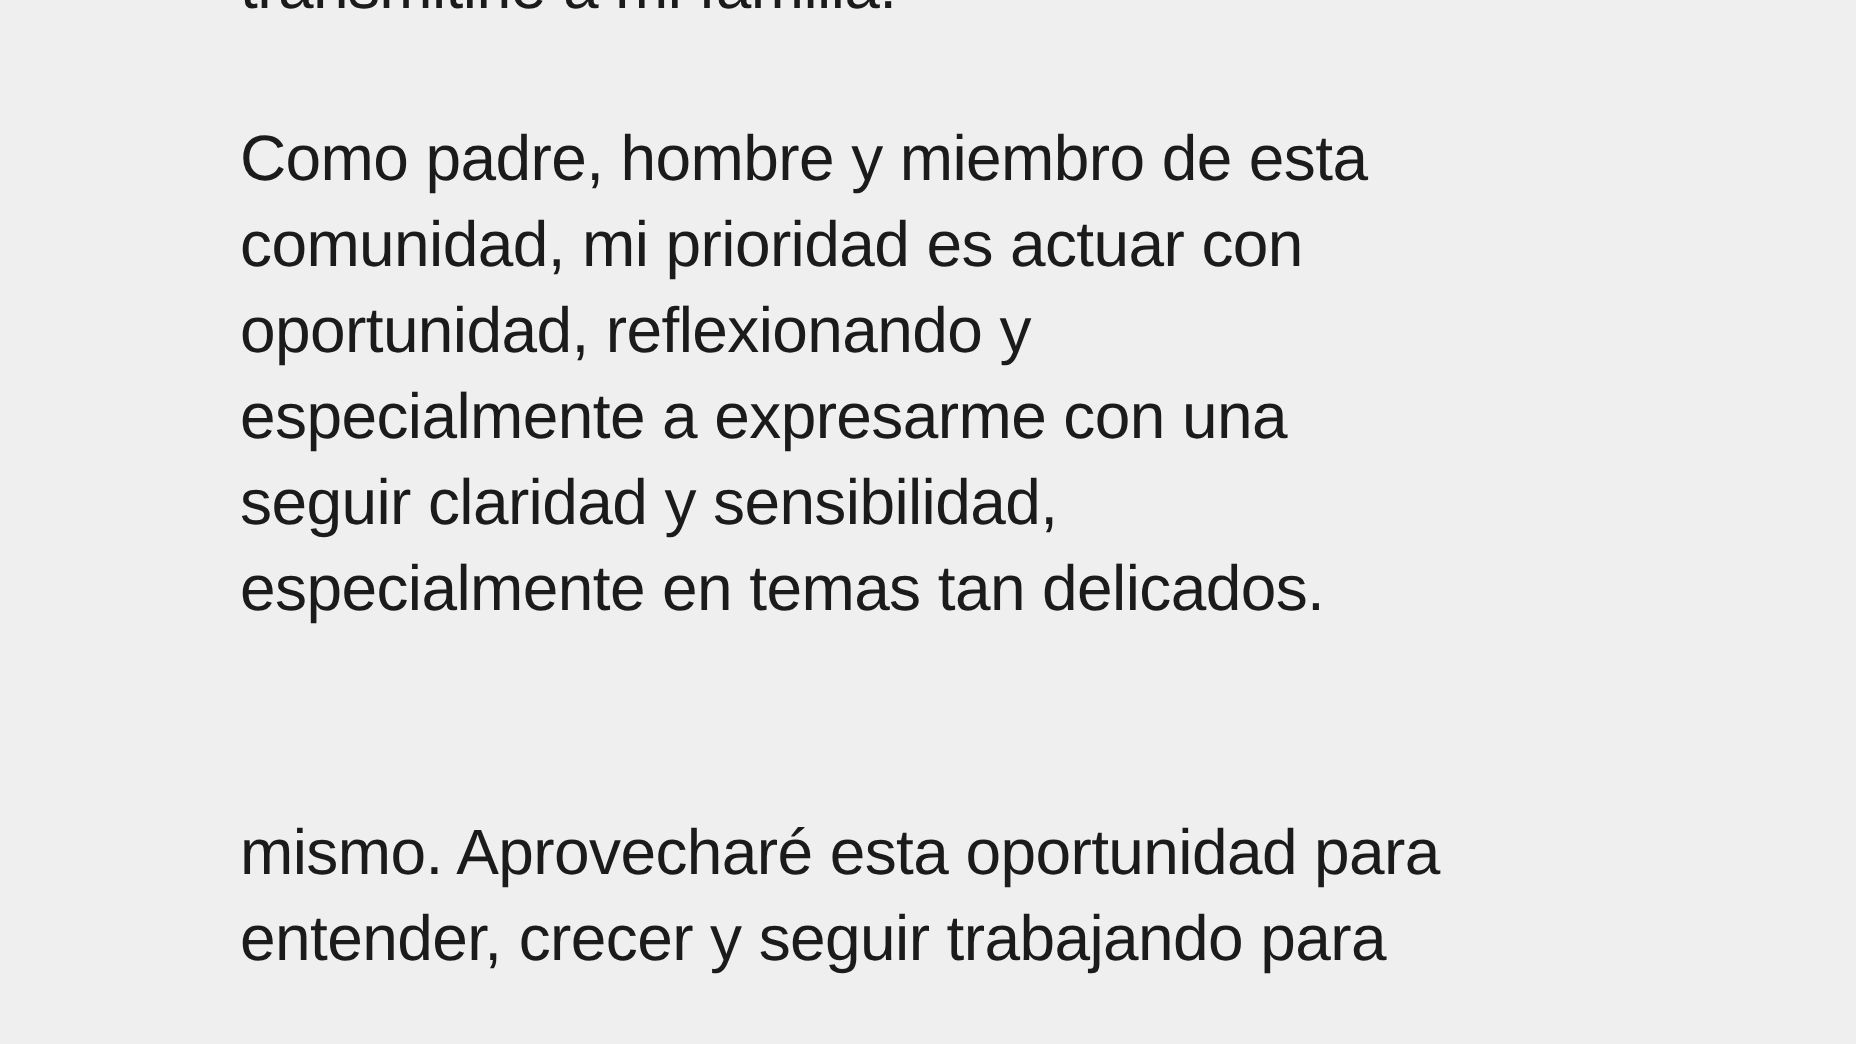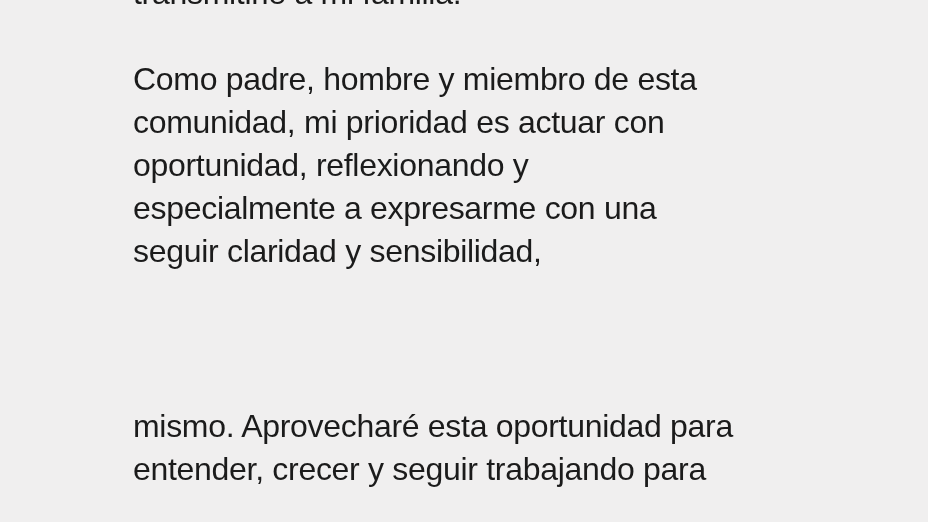--- a/index.html
+++ b/index.html
@@ -9,21 +9,21 @@
   body {
     width: 928px;
     height: 522px;
     overflow: hidden;
     background: #f0efef;
     font-family: "Liberation Sans", sans-serif;
     position: relative;
   }
   .statement-block {
     position: absolute;
-    left: 133px;
+    left: 120px;
     color: #1b1b1b;
     font-size: 32px;
     line-height: 43px;
     letter-spacing: -0.3px;
     white-space: nowrap;
   }
   #clipped-line { top: -28px; }
   #paragraph-1  { top: 58px;  }
   #paragraph-2  { top: 405px; }
   .text-line {
@@ -38,20 +38,21 @@
   <div id="clipped-line" class="statement-block">
     <div class="text-line">transmitirle a mi familia.</div>
   </div>
 
   <div id="paragraph-1" class="statement-block">
     <div class="text-line">Como padre, hombre y miembro de esta</div>
     <div class="text-line">comunidad, mi prioridad es actuar con</div>
     <div class="text-line">oportunidad, reflexionando y</div>
     <div class="text-line">especialmente a expresarme con una</div>
     <div class="text-line">seguir claridad y sensibilidad,</div>
+    <div class="text-line">especialmente en temas tan delicados.</div>
   </div>
 
   <div id="paragraph-2" class="statement-block">
     <div class="text-line">mismo. Aprovecharé esta oportunidad para</div>
     <div class="text-line">entender, crecer y seguir trabajando para</div>
   </div>
 
 </div>
 
 </body></html>

